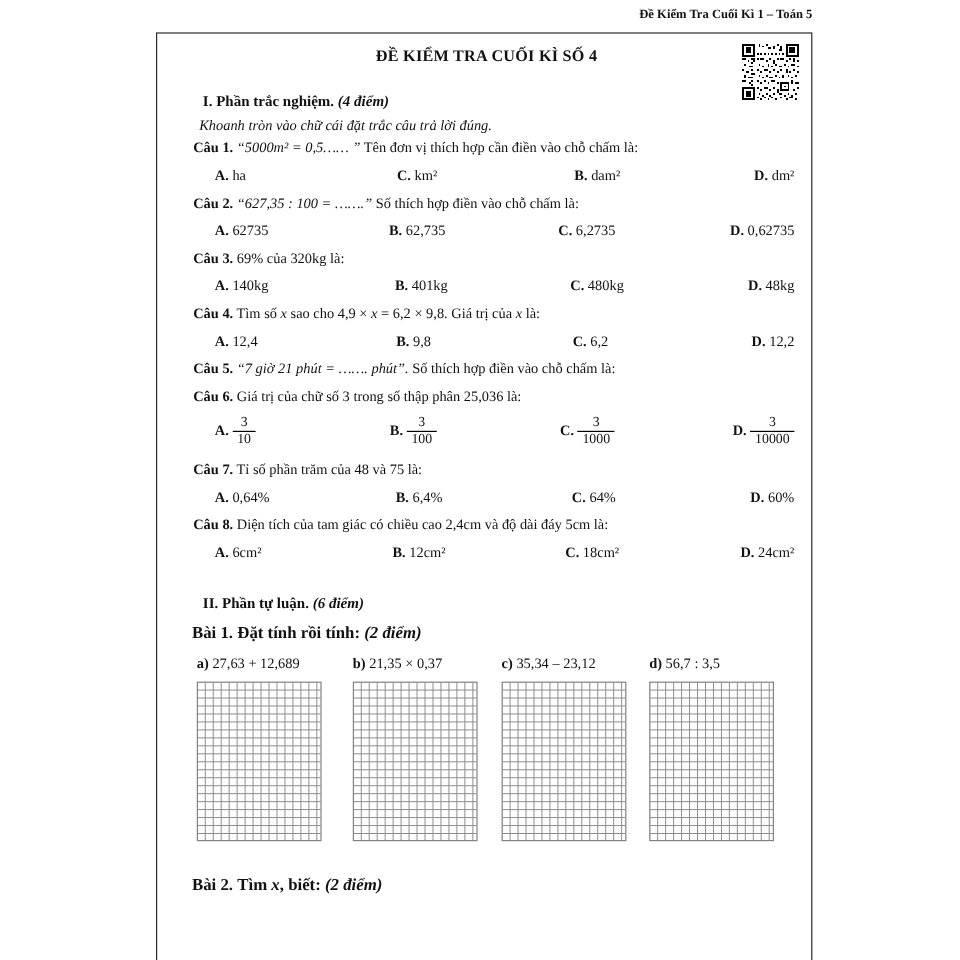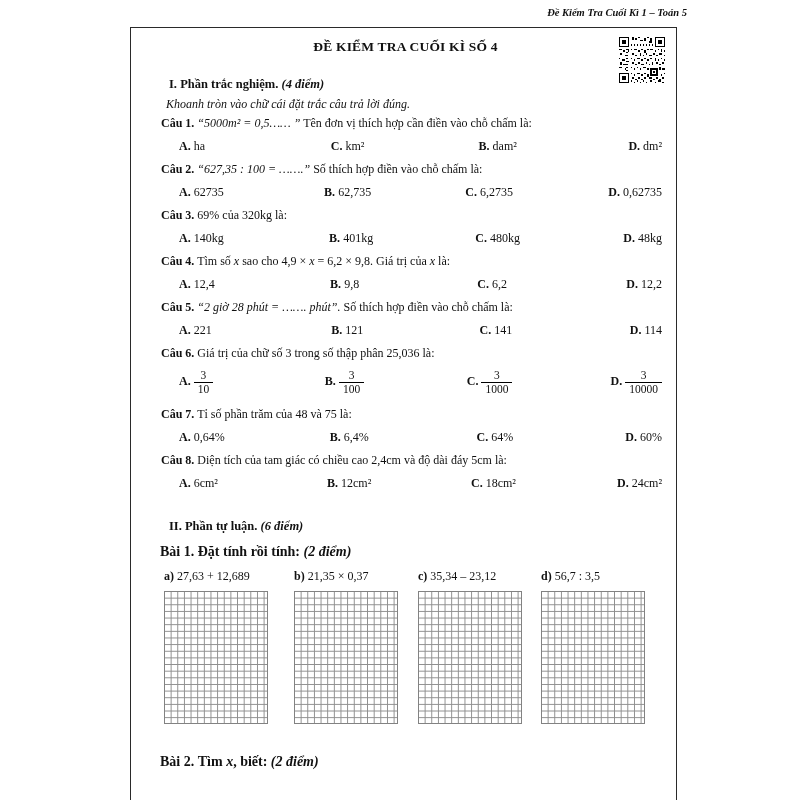--- a/index.html
+++ b/index.html
@@ -7,22 +7,22 @@
   body {
     width: 800px; height: 800px;
     background: #ffffff;
     font-family: "Liberation Serif", "DejaVu Serif", serif;
     color: #111;
     position: relative;
     overflow: hidden;
     font-size: 12px;
   }
   .running-head {
-    position: absolute; top: 7px; right: 113px;
-    font-size: 10.5px; font-weight: bold; font-style: italic;
+    position: absolute; top: 7px; right: 123px;
+    font-size: 10.5px; font-weight: bold; 
   }
   .page {
     position: absolute; left: 130px; top: 27px;
     width: 547px; height: 790px;
     border: 1.6px solid #2a2a2a;
     background: #fff;
     padding: 8px 14px 0 18px;
   }
   .title { text-align: center; font-weight: bold; font-size: 13.5px; margin-top: 3px; letter-spacing: .2px; }
   .qr { position: absolute; top: 7px; right: 9px; width: 50px; height: 50px; }
@@ -257,27 +257,21 @@
       <span class="opt"><span class="b">A.</span> <span>12,4</span></span>
       <span class="opt"><span class="b">B.</span> <span>9,8</span></span>
       <span class="opt"><span class="b">C.</span> <span>6,2</span></span>
       <span class="opt"><span class="b">D.</span> <span>12,2</span></span>
     </div>
   </div>
 
   <div class="q">
     <div class="qline">
       <span class="b">Câu 5.</span>
-      <span><span style="font-style: italic;">“2 giờ 28 phút = ……. phút”.</span><span> Số thích hợp điền vào chỗ chấm là:</span></span>
-    </div>
-    <div class="opts">
-      <span class="opt"><span class="b">A.</span> <span>221</span></span>
-      <span class="opt"><span class="b">B.</span> <span>121</span></span>
-      <span class="opt"><span class="b">C.</span> <span>141</span></span>
-      <span class="opt"><span class="b">D.</span> <span>114</span></span>
+      <span><span style="font-style: italic;">“7 giờ 21 phút = ……. phút”.</span><span> Số thích hợp điền vào chỗ chấm là:</span></span>
     </div>
   </div>
 
   <div class="q">
     <div class="qline">
       <span class="b">Câu 6.</span>
       <span><span>Giá trị của chữ số 3 trong số thập phân 25,036 là:</span></span>
     </div>
     <div class="opts fracs">
       <span class="opt"><span class="b">A.</span> <span class="frac"><span class="num">3</span><span class="den">10</span></span></span>

